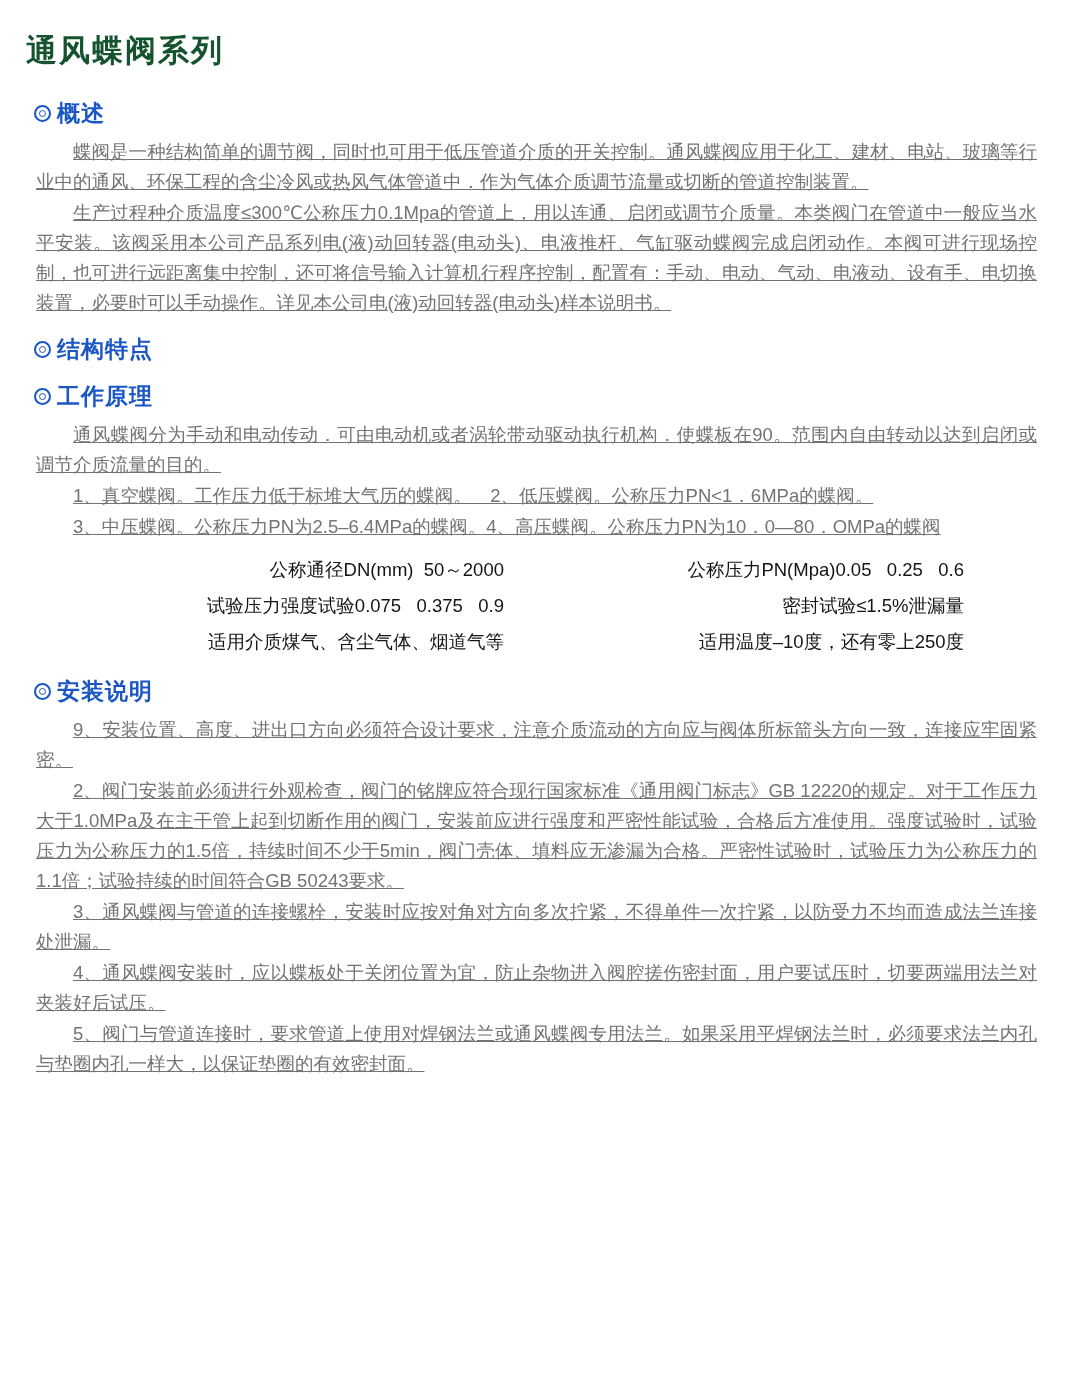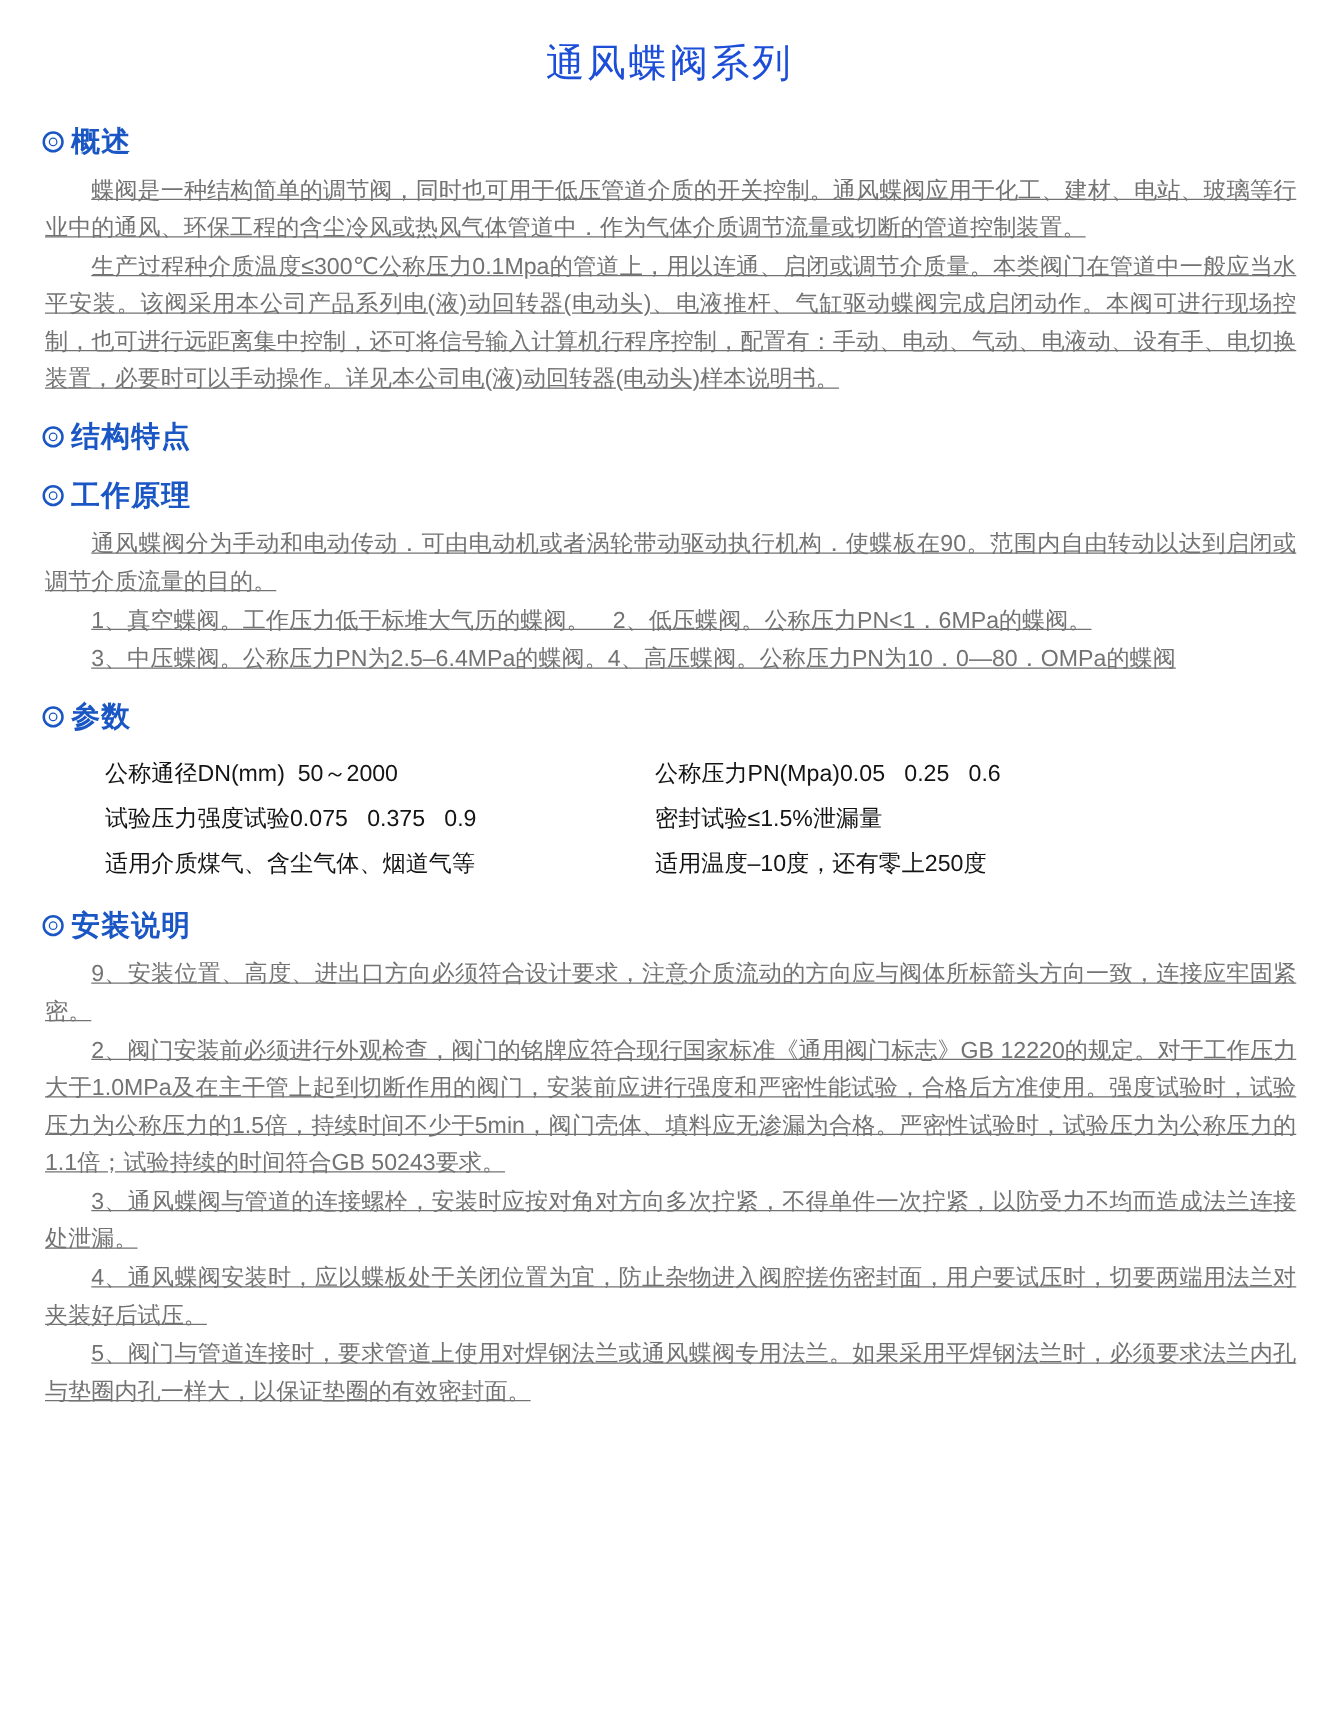--- a/index.html
+++ b/index.html
@@ -14,24 +14,24 @@
     color: #1a1a1a;
   }
   .page {
     width: 1071px;
     min-height: 1384px;
     box-sizing: border-box;
     padding: 18px 26px 20px 26px;
     position: relative;
   }
   .doc-title {
-    text-align: center;
-    color: #1d4ed8;
+    text-align: left;
+    color: #14532d;
     font-size: 31px;
-    font-weight: normal;
+    font-weight: bold;
     letter-spacing: 2px;
     margin: 12px 0 26px 0;
   }
   .section {
     margin-bottom: 6px;
   }
   .section-head {
     display: flex;
     align-items: center;
     gap: 6px;
@@ -74,20 +74,21 @@
   .para.indent {
     text-indent: 2em;
   }
   .body-block {
     padding: 0 8px 0 10px;
   }
   .params {
     display: flex;
     padding: 4px 8px 0 58px;
     gap: 20px;
+    text-align: right;
   }
   .params-col {
     flex: 0 0 auto;
   }
   .params-col.col1 { width: 420px; }
   .params-col.col2 { width: 440px; }
   .param-line {
     font-size: 18.5px;
     line-height: 1.95;
     color: #141414;
@@ -125,24 +126,20 @@
       <span class="section-title">工作原理</span>
     </div>
     <div class="body-block">
       <p class="para indent">通风蝶阀分为手动和电动传动．可由电动机或者涡轮带动驱动执行机构．使蝶板在90。范围内自由转动以达到启闭或调节介质流量的目的。</p>
       <p class="para indent">1、真空蝶阀。工作压力低于标堆大气历的蝶阀。　2、低压蝶阀。公称压力PN&lt;1．6MPa的蝶阀。</p>
       <p class="para indent">3、中压蝶阀。公称压力PN为2.5–6.4MPa的蝶阀。4、高压蝶阀。公称压力PN为10．0—80．OMPa的蝶阀</p>
     </div>
   </div>
 
   <div class="section">
-    <div class="section-head">
-      <span class="bullet-ring"></span>
-      <span class="section-title">参数</span>
-    </div>
     <div class="params">
       <div class="params-col col1">
         <div class="param-line">公称通径DN(mm)  50～2000</div>
         <div class="param-line">试验压力强度试验0.075   0.375   0.9</div>
         <div class="param-line">适用介质煤气、含尘气体、烟道气等</div>
       </div>
       <div class="params-col col2">
         <div class="param-line">公称压力PN(Mpa)0.05   0.25   0.6</div>
         <div class="param-line">密封试验≤1.5%泄漏量</div>
         <div class="param-line">适用温度–10度，还有零上250度</div>

